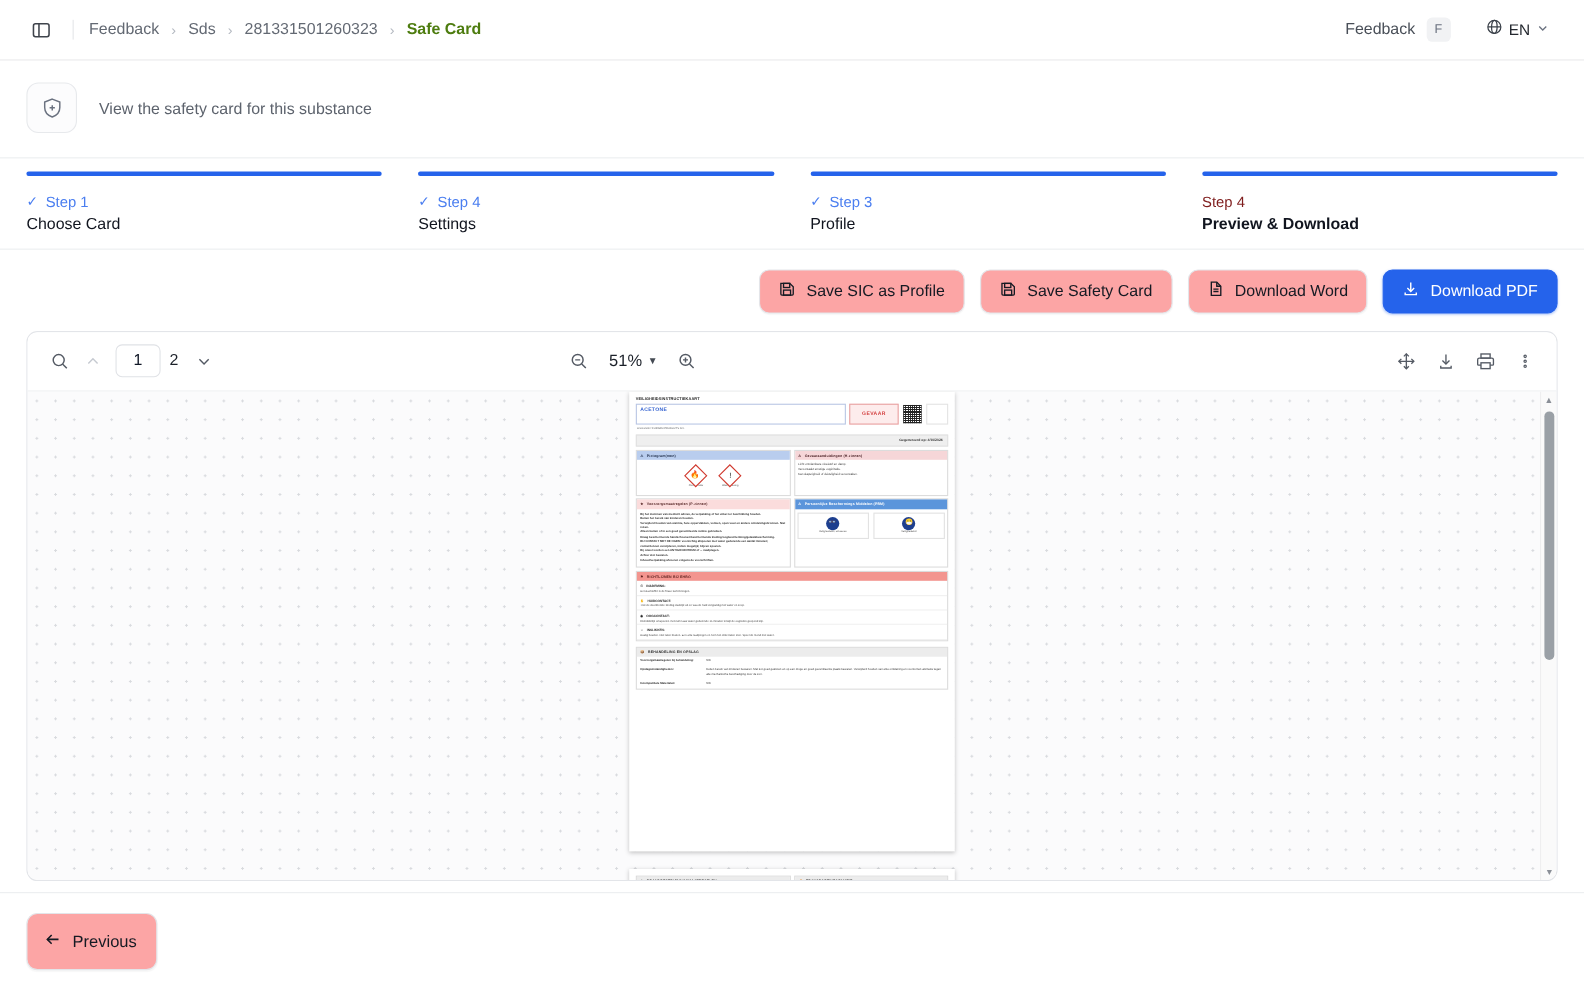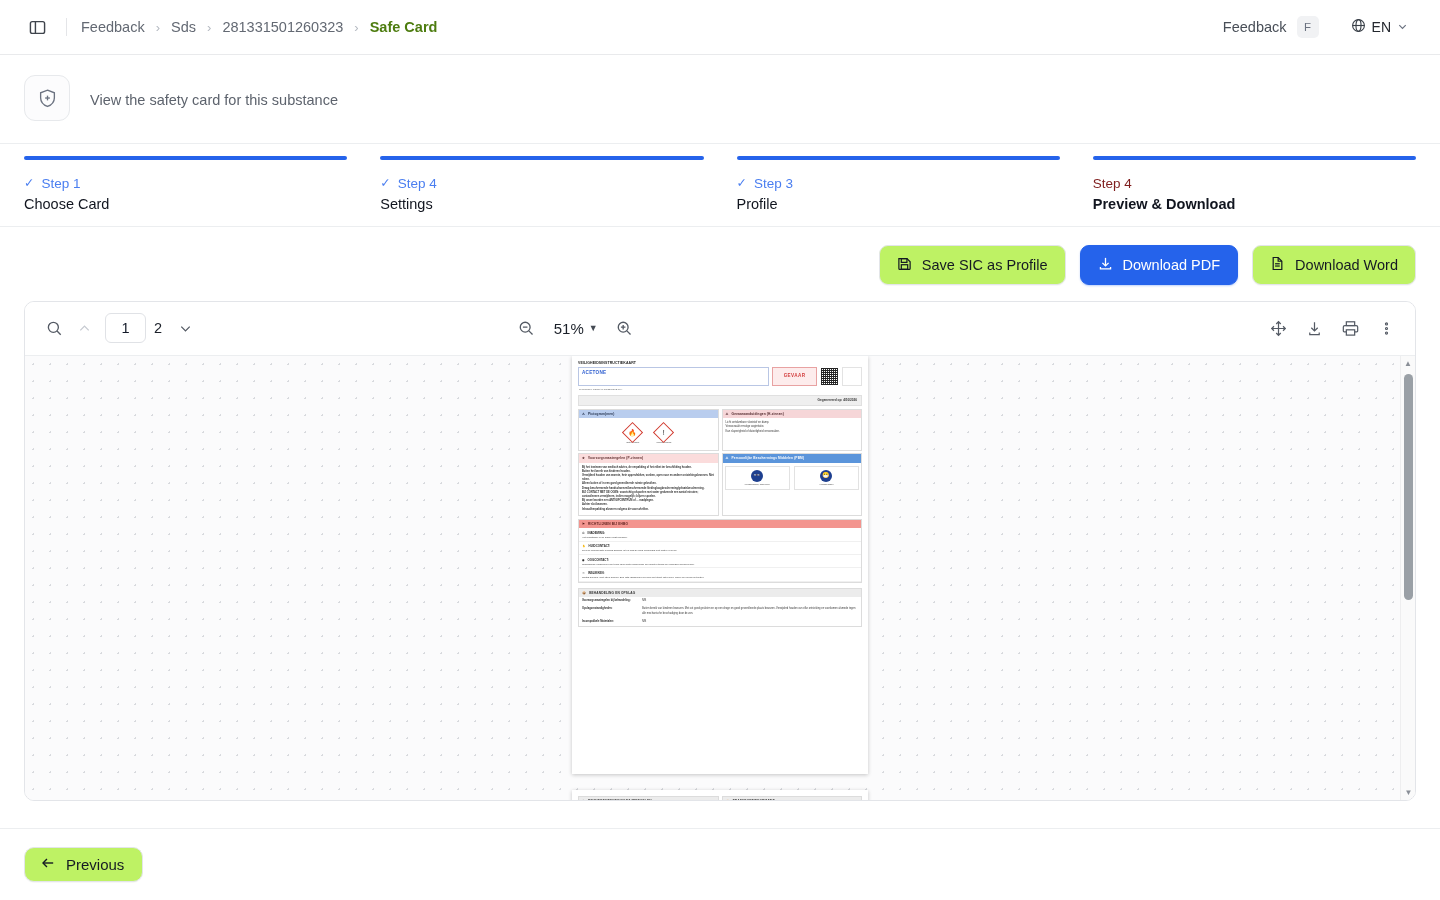--- a/index.html
+++ b/index.html
@@ -90,21 +90,21 @@
 
   
   .actions {
     display: flex; justify-content: flex-end; align-items: center; gap: 14px;
     padding: 18px 24px 16px 24px;
   }
   .btn {
     display: inline-flex; align-items: center; gap: 10px;
     height: 40px; padding: 0 17px;
     border: 1px solid #e3e5e9; border-radius: 9px;
-    background: #bef264; color: #151a23;
+    background: #fca5a5; color: #151a23;
     font-size: 14.5px; cursor: pointer;
     box-shadow: 0 1px 1px rgba(16,24,40,.035);
     font-family: "Liberation Sans", sans-serif;
   }
   .btn-primary {
     background: #2563eb; border-color: #2563eb; color: #fff;
     box-shadow: 0 1px 2px rgba(37,99,235,.3);
   }
   .btn svg { flex: none; }
 
@@ -241,21 +241,21 @@
   .kv { display: flex; padding: 2px 3px; font-size: 2.6px; }
   .kv .k { width: 60px; font-weight: 700; color: #2a2a2a; flex: none; }
   .kv .v { flex: 1; color: #3a3a3a; line-height: 1.6; }
   .bot2 { display: flex; gap: 3px; padding: 3px 2px 0 2px; }
 
   
   .footer {
     position: absolute; left: 0; bottom: 0; width: 1440px;
     padding: 18px 24px; border-top: 1px solid #eceef0; background: #fff;
   }
-  .btn-prev { height: 35px; padding: 0 18px 0 15px; font-size: 15px; border-radius: 10px; }
+  .btn-prev { height: 52px; padding: 0 18px 0 15px; font-size: 15px; border-radius: 10px; }
 </style>
 </head>
 <body>
 
 <div class="topbar">
   <div class="sidebar-toggle">
     <svg width="17" height="17" viewBox="0 0 18 18" fill="none" stroke="currentColor" stroke-width="1.5">
       <rect x="1.5" y="2.8" width="15" height="12.4" rx="2"></rect>
       <line x1="6.8" y1="2.8" x2="6.8" y2="15.2"></line>
     </svg>
@@ -347,42 +347,52 @@
     <span>
       <svg width="15" height="15" viewBox="0 0 16 16" fill="none" stroke="currentColor" stroke-width="1.3">
         <path d="M2 2.8h8.6L14 6.2v7c0 .6-.5 1-1 1H3c-.6 0-1-.4-1-1z"></path>
         <rect x="4.6" y="2.8" width="6" height="4"></rect>
         <rect x="4.6" y="9.3" width="6.8" height="4.9"></rect>
       </svg>
     </span>
     <span>Save SIC as Profile</span>
   </button>
 
-
-  <button class="btn btn-primary">
+  <button class="btn">
     <span>
-      <svg width="15" height="15" viewBox="0 0 16 16" fill="none" stroke="currentColor" stroke-width="1.4">
-        <line x1="8" y1="2" x2="8" y2="10.4"></line>
-        <polyline points="4.7,7.3 8,10.6 11.3,7.3"></polyline>
-        <polyline points="2.6,11.6 2.6,13.7 13.4,13.7 13.4,11.6"></polyline>
+      <svg width="15" height="15" viewBox="0 0 16 16" fill="none" stroke="currentColor" stroke-width="1.3">
+        <path d="M2 2.8h8.6L14 6.2v7c0 .6-.5 1-1 1H3c-.6 0-1-.4-1-1z"></path>
+        <rect x="4.6" y="2.8" width="6" height="4"></rect>
+        <rect x="4.6" y="9.3" width="6.8" height="4.9"></rect>
       </svg>
     </span>
-    <span>Download PDF</span>
+    <span>Save Safety Card</span>
   </button>
 
   <button class="btn">
     <span>
       <svg width="15" height="15" viewBox="0 0 16 16" fill="none" stroke="currentColor" stroke-width="1.3">
         <path d="M3.4 1.6h5.3L12.6 5.6v8.8H3.4z"></path>
         <polyline points="8.7,1.6 8.7,5.6 12.6,5.6"></polyline>
         <line x1="5.4" y1="8.3" x2="10.4" y2="8.3"></line>
         <line x1="5.4" y1="10.7" x2="10.4" y2="10.7"></line>
       </svg>
     </span>
     <span>Download Word</span>
+  </button>
+
+  <button class="btn btn-primary">
+    <span>
+      <svg width="15" height="15" viewBox="0 0 16 16" fill="none" stroke="currentColor" stroke-width="1.4">
+        <line x1="8" y1="2" x2="8" y2="10.4"></line>
+        <polyline points="4.7,7.3 8,10.6 11.3,7.3"></polyline>
+        <polyline points="2.6,11.6 2.6,13.7 13.4,13.7 13.4,11.6"></polyline>
+      </svg>
+    </span>
+    <span>Download PDF</span>
   </button>
 </div>
 
 <div class="viewer">
 
   <div class="viewer-toolbar">
     <div class="tb-icon">
       <svg width="17" height="17" viewBox="0 0 18 18" fill="none" stroke="currentColor" stroke-width="1.4">
         <circle cx="7.8" cy="7.8" r="5.3"></circle>
           <line x1="11.7" y1="11.7" x2="15.6" y2="15.6"></line>

